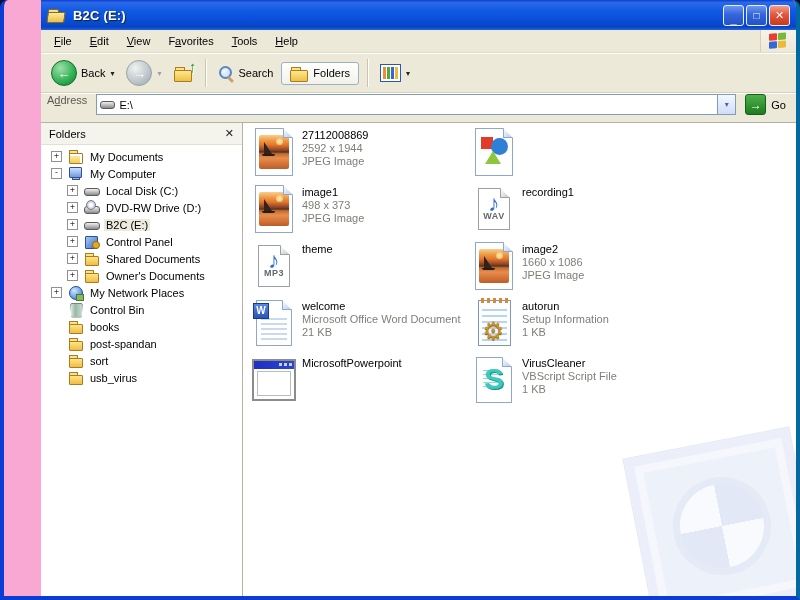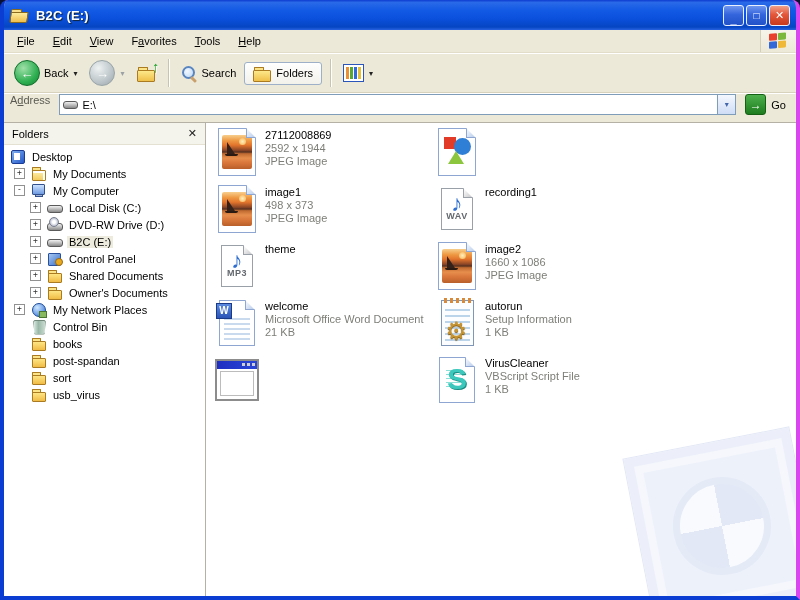--- a/index.html
+++ b/index.html
@@ -1,19 +1,19 @@
 <!DOCTYPE html>
 <html><head>
 <meta charset="utf-8">
 <style>
   html,body{margin:0;padding:0;width:800px;height:600px;overflow:hidden;background:#0a1030;
     font-family:"Liberation Sans","DejaVu Sans",sans-serif;font-size:11px;color:#000;}
   .window{position:absolute;inset:0;display:flex;flex-direction:column;
-    border-left:4px solid #0c3dd3;border-right:4px solid #d946ef;border-bottom:4px solid #0c3dd3;
-    border-radius:8px 8px 0 0;overflow:hidden;background:#f9a8d4;box-sizing:border-box;}
+    border-left:4px solid #0c3dd3;border-right:4px solid #0369a1;border-bottom:4px solid #0c3dd3;
+    border-radius:8px 8px 0 0;overflow:hidden;background:#f9a8d4;box-sizing:border-box;padding-left:37px;}
   
   .titlebar{height:30px;flex:none;display:flex;align-items:center;padding:0 6px;
     background:linear-gradient(180deg,#0d3bd0 0%,#2a6ae8 8%,#1259e4 35%,#0b51de 60%,#0545c2 90%,#2863e0 100%);}
   .title-ico{width:20px;height:16px;position:relative;margin-right:6px;flex:none}
   .title-ico::before{content:"";position:absolute;left:1px;top:2px;width:9px;height:4px;background:#f7df8d;border:1px solid #8a6a1c;border-bottom:none;border-radius:2px 2px 0 0}
   .title-ico::after{content:"";position:absolute;left:0;top:5px;width:16px;height:9px;background:linear-gradient(#fdeB9a,#edbE4d);border:1px solid #8a6a1c;border-radius:1px 1px 2px 2px;transform:skewX(-8deg)}
   .title-text{color:#fff;font-weight:bold;font-size:13px;text-shadow:1px 1px 1px #123;letter-spacing:.2px}
   .winbtns{margin-left:auto;display:flex;gap:2px}
   .wbtn{width:21px;height:21px;border-radius:3px;border:1px solid #eaf0ff;color:#fff;
     display:flex;align-items:center;justify-content:center;font-size:11px;font-weight:bold;
@@ -227,24 +227,20 @@
   </div>
 
   <div class="content">
 
     <div class="sidebar">
       <div class="sb-head">
         <span>Folders</span>
         <span class="sb-close">✕</span>
       </div>
       <div class="tree">
-        <div class="trow lvl0">
-          <span class="ti t-desktop"></span>
-          <span class="tlabel">Desktop</span>
-        </div>
         <div class="trow lvl1">
           <span class="exp">+</span>
           <span class="ti t-mydocs"></span>
           <span class="tlabel">My Documents</span>
         </div>
         <div class="trow lvl1">
           <span class="exp">-</span>
           <span class="ti t-computer"></span>
           <span class="tlabel">My Computer</span>
         </div>
@@ -430,20 +426,23 @@
 
         <div class="tile single">
           <span class="icobox">
               <span class="appwin">
                 <i class="awbar">
                   <i class="awdots"></i>
                 </i>
                 <i class="awbody"></i>
               </span>
             </span>
+          <span class="txt">
+              <span class="fname">MicrosoftPowerpoint</span>
+            </span>
         </div>
 
         <div class="tile">
           <span class="icobox">
               <span class="page pg-vbs">
                 <i class="vlines"></i>
                 <span class="scroll">S</span>
               </span>
             </span>
           <span class="txt">

